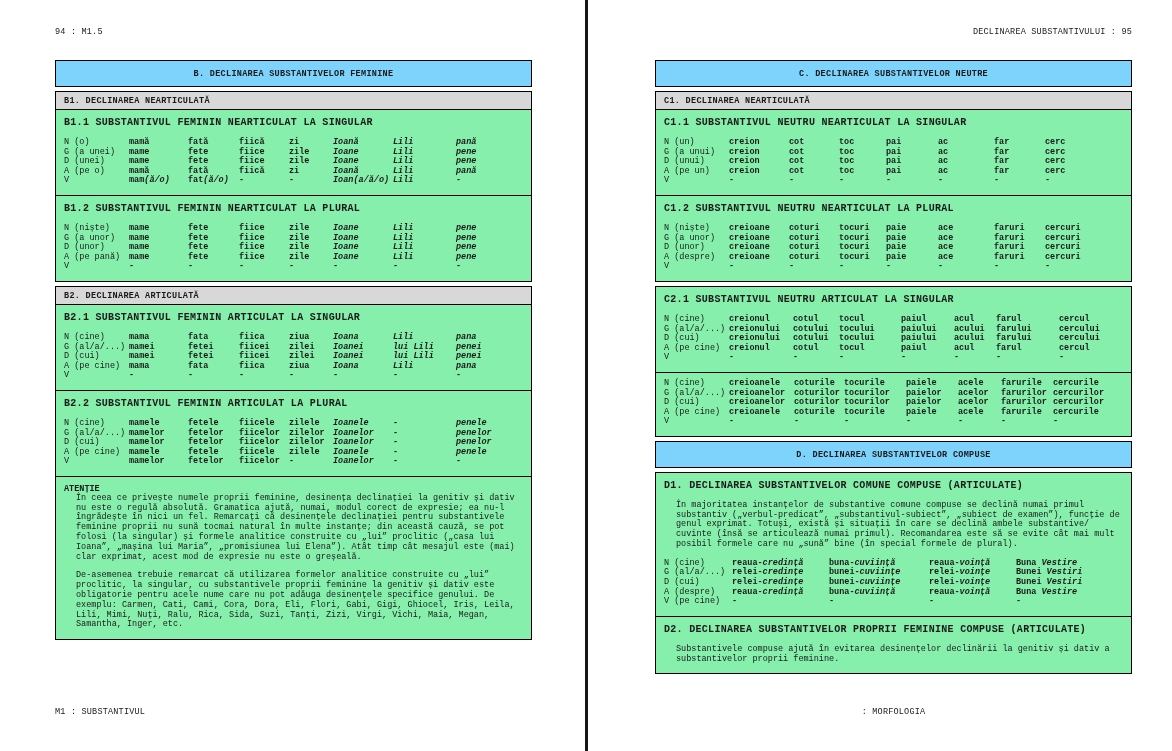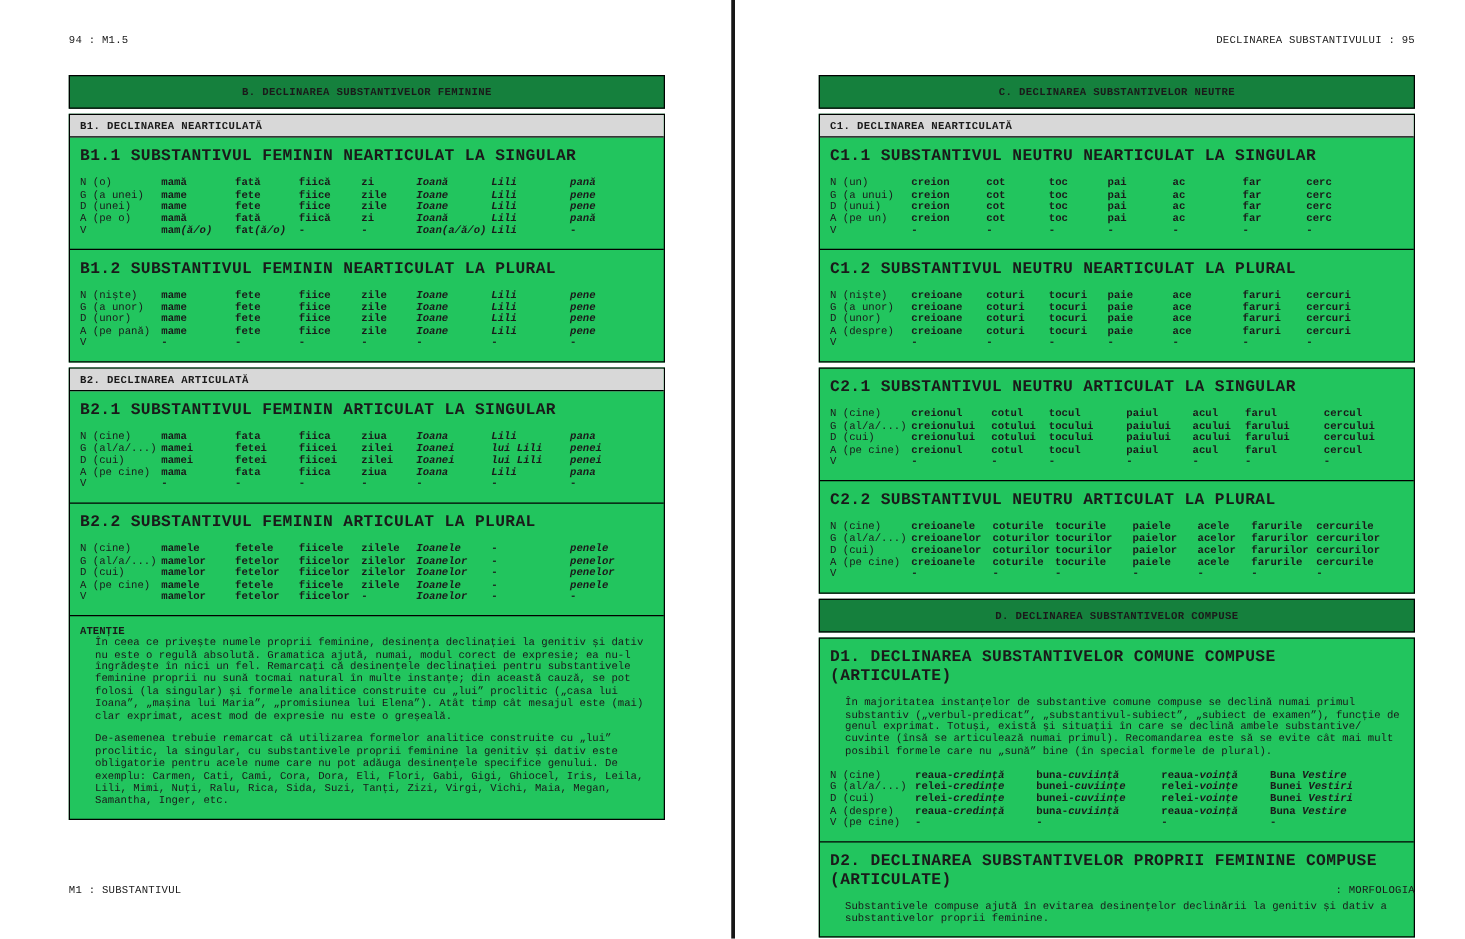--- a/index.html
+++ b/index.html
@@ -5,40 +5,40 @@
   html,body{margin:0;padding:0;}
   body{
     width:1172px;height:751px;position:relative;background:#ffffff;
     font-family:"Liberation Mono","DejaVu Sans Mono",monospace;
     color:#1a1a1a;-webkit-font-smoothing:none;
   }
   .pg-header,.pg-footer{position:absolute;font-size:8.5px;letter-spacing:.2px;white-space:nowrap;}
   #hdr-left{left:55px;top:27px;}
   #hdr-right{left:655px;top:27px;width:477px;text-align:right;}
   #ftr-left{left:55px;top:707px;}
-  #ftr-right{left:655px;top:707px;width:477px;text-align:right;}
+  #ftr-right{left:655px;top:707px;width:477px;text-align:center;}
   #divider{position:absolute;left:585px;top:0;width:3px;height:751px;background:#161616;}
 
   .box{position:absolute;top:60px;width:477px;}
   #left-box{left:55px;}
   #right-box{left:655px;}
 
   .band-major{
-    background:#15803d;border:1px solid #000;text-align:center;
+    background:#7dd3fc;border:1px solid #000;text-align:center;
     font-weight:bold;font-size:8.5px;padding:8px 4px 7px;margin-bottom:4px;
     letter-spacing:.3px;
   }
-  .sect{border:1px solid #000;background:#22c55e;margin-bottom:4px;}
+  .sect{border:1px solid #000;background:#86efac;margin-bottom:4px;}
   .band-minor{
     background:#d8d8d8;border-bottom:1px solid #000;
     font-weight:bold;font-size:8.5px;padding:4px 8px 3px;letter-spacing:.3px;
   }
   .sub{padding:6px 8px 9px 8px;}
   .sub + .sub{border-top:1px solid #000;}
-  .sub-title{font-weight:bold;font-size:13px;margin:1px 0 10px 0;letter-spacing:.3px;font-family:Liberation Mono, monospace;}
+  .sub-title{font-weight:bold;font-size:10px;margin:1px 0 10px 0;letter-spacing:.3px;font-family:Liberation Mono, monospace;}
   .atn-title{font-weight:bold;font-size:8.5px;margin:1px 0 0 0;}
   .para{font-size:8.5px;line-height:9.8px;margin:0 0 9px 12px;}
   .para:last-child{margin-bottom:0;}
 
   .dtable{font-size:8.5px;line-height:9.6px;}
   .drow{display:grid;white-space:nowrap;}
   .rlabel{font-weight:normal;}
   .cell{font-weight:bold;}
   .cell .it{font-style:italic;}
   .cell .bp{font-weight:bold;font-style:normal;margin-top:46px;}
@@ -460,21 +460,20 @@
             <span class="cell">-</span>
             <span class="cell">-</span>
             <span class="cell">-</span>
             <span class="cell">-</span>
             <span class="cell">-</span>
             <span class="cell">-</span>
           </div>
         </div>
     </div>
     <div class="sub">
-      <div class="sub-title">C2.2 SUBSTANTIVUL NEUTRU ARTICULAT LA PLURAL</div>
       <div class="dtable grid-c22">
           <div class="drow">
             <span class="rlabel">N (cine)</span>
             <span class="cell">creioanele</span>
             <span class="cell">coturile</span>
             <span class="cell">tocurile</span>
             <span class="cell">paiele</span>
             <span class="cell">acele</span>
             <span class="cell">farurile</span>
             <span class="cell">cercurile</span>

